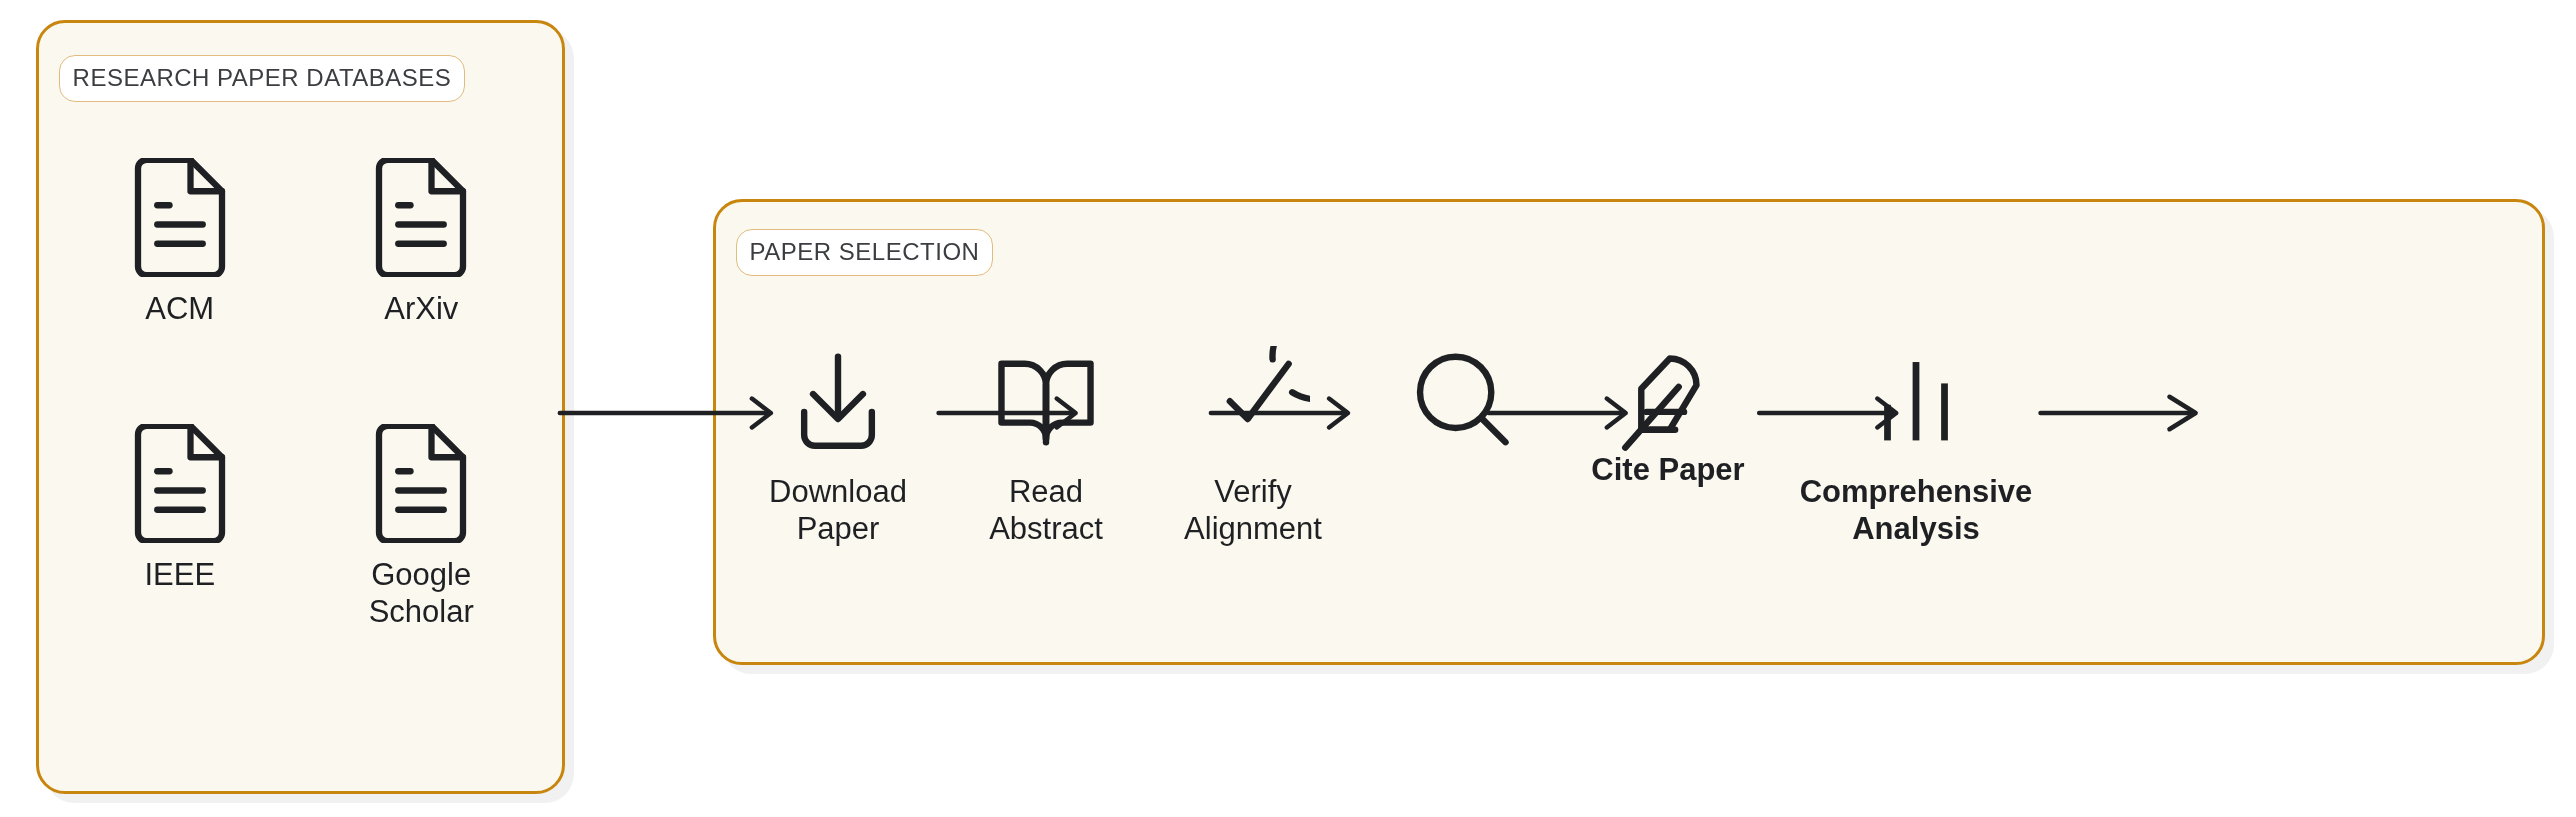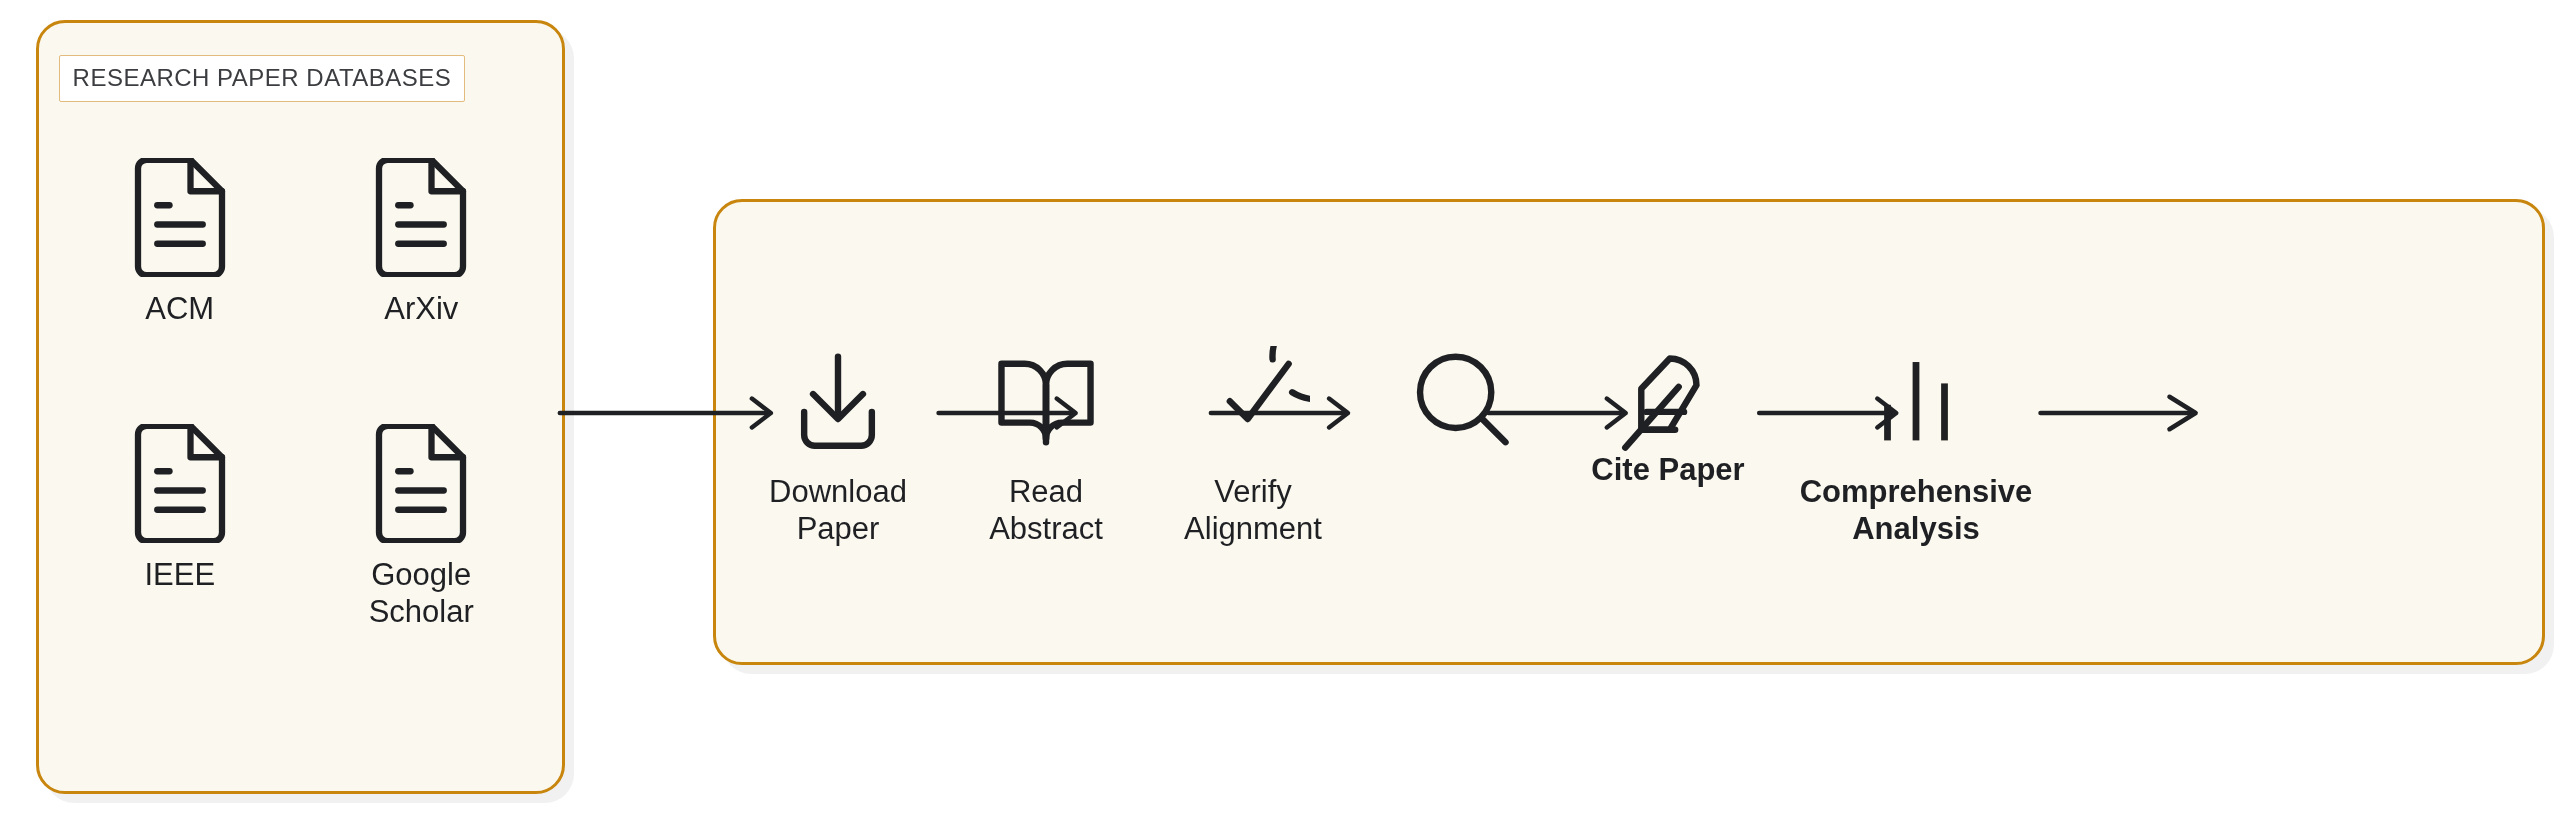--- a/index.html
+++ b/index.html
@@ -38,21 +38,21 @@
     top: 199px;
     width: 1832px;
     height: 466px;
   }
 
   
   .group-label {
     position: absolute;
     background: #ffffff;
     border: 1.8px solid #e3bb7e;
-    border-radius: 2px;
+    border-radius: 16px;
     color: #3b3d40;
     font-size: 24px;
     letter-spacing: 0.5px;
     font-weight: 400;
     padding: 8px 12.6px 9px 12.6px;
     white-space: nowrap;
     box-sizing: border-box;
   }
   #group-databases .group-label { left: 20px; top: 32px; }
   #group-selection  .group-label { left: 20px; top: 27px; }
@@ -182,20 +182,21 @@
       </svg>
       <div class="db-label">Google
 Scholar</div>
     </div>
 
   </div>
 </div>
 
 <div class="group" id="group-selection">
 
+  <div class="group-label">PAPER SELECTION</div>
 
   <div class="flow">
 
     <div class="step" style="left:18px;justify-content:center;">
       <svg class="step-icon" viewBox="0 0 64 64" fill="none" stroke="#1f2023" stroke-width="3.6" stroke-linecap="round" stroke-linejoin="round">
         <path d="M32 6 v34"></path>
         <path d="M18 27 L32 41 L46 27"></path>
         <path d="M13 37 v13 a6 6 0 0 0 6 6 h26 a6 6 0 0 0 6 -6 v-13"></path>
       </svg>
       <div class="step-label">Download

